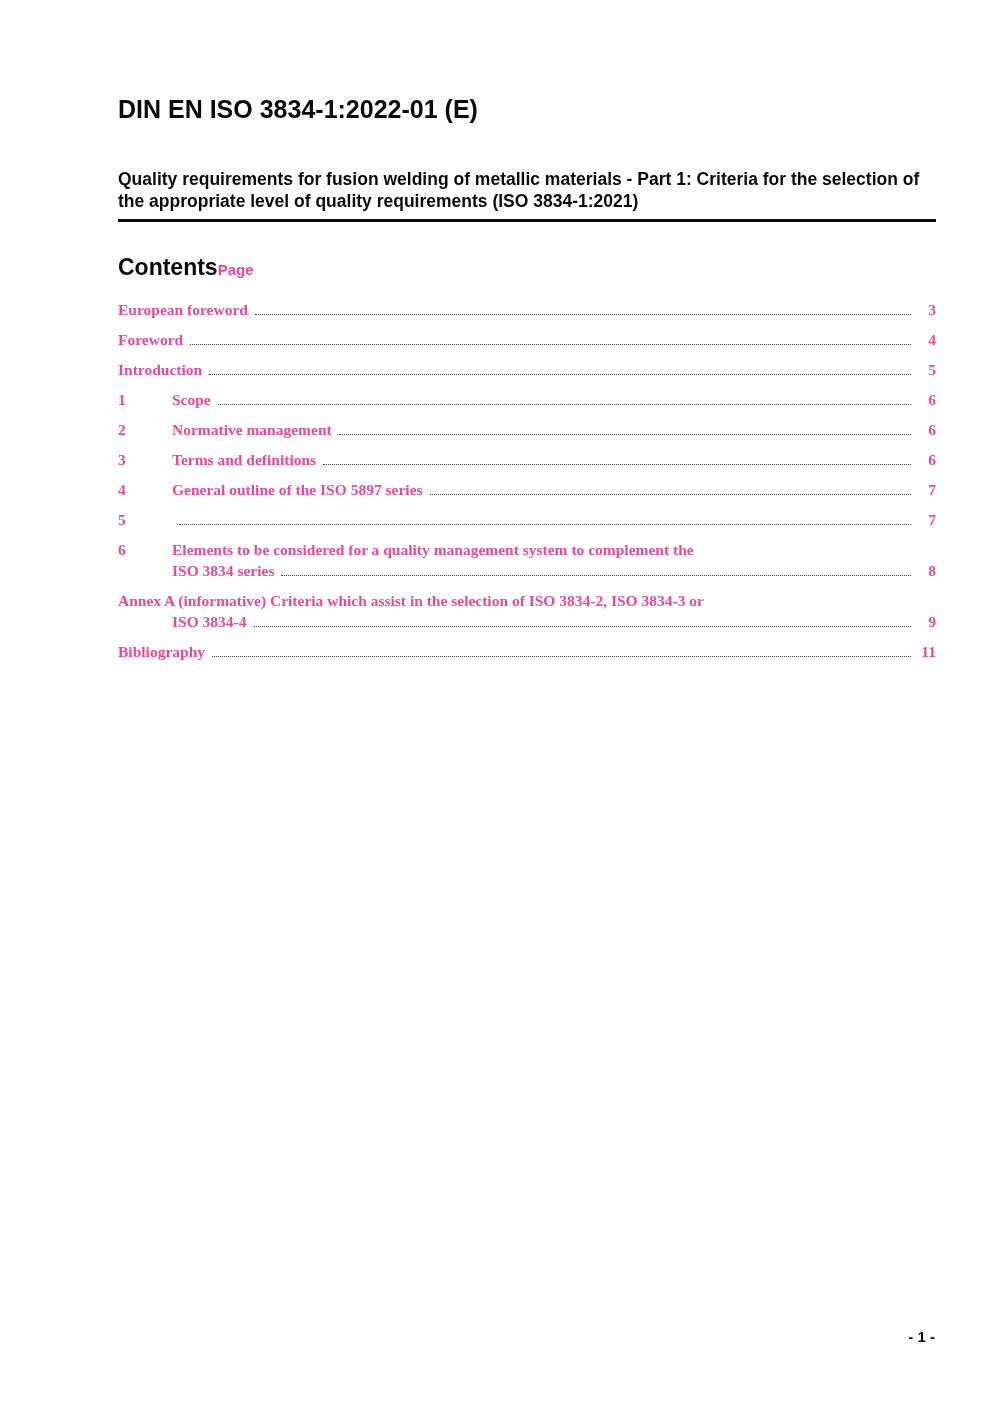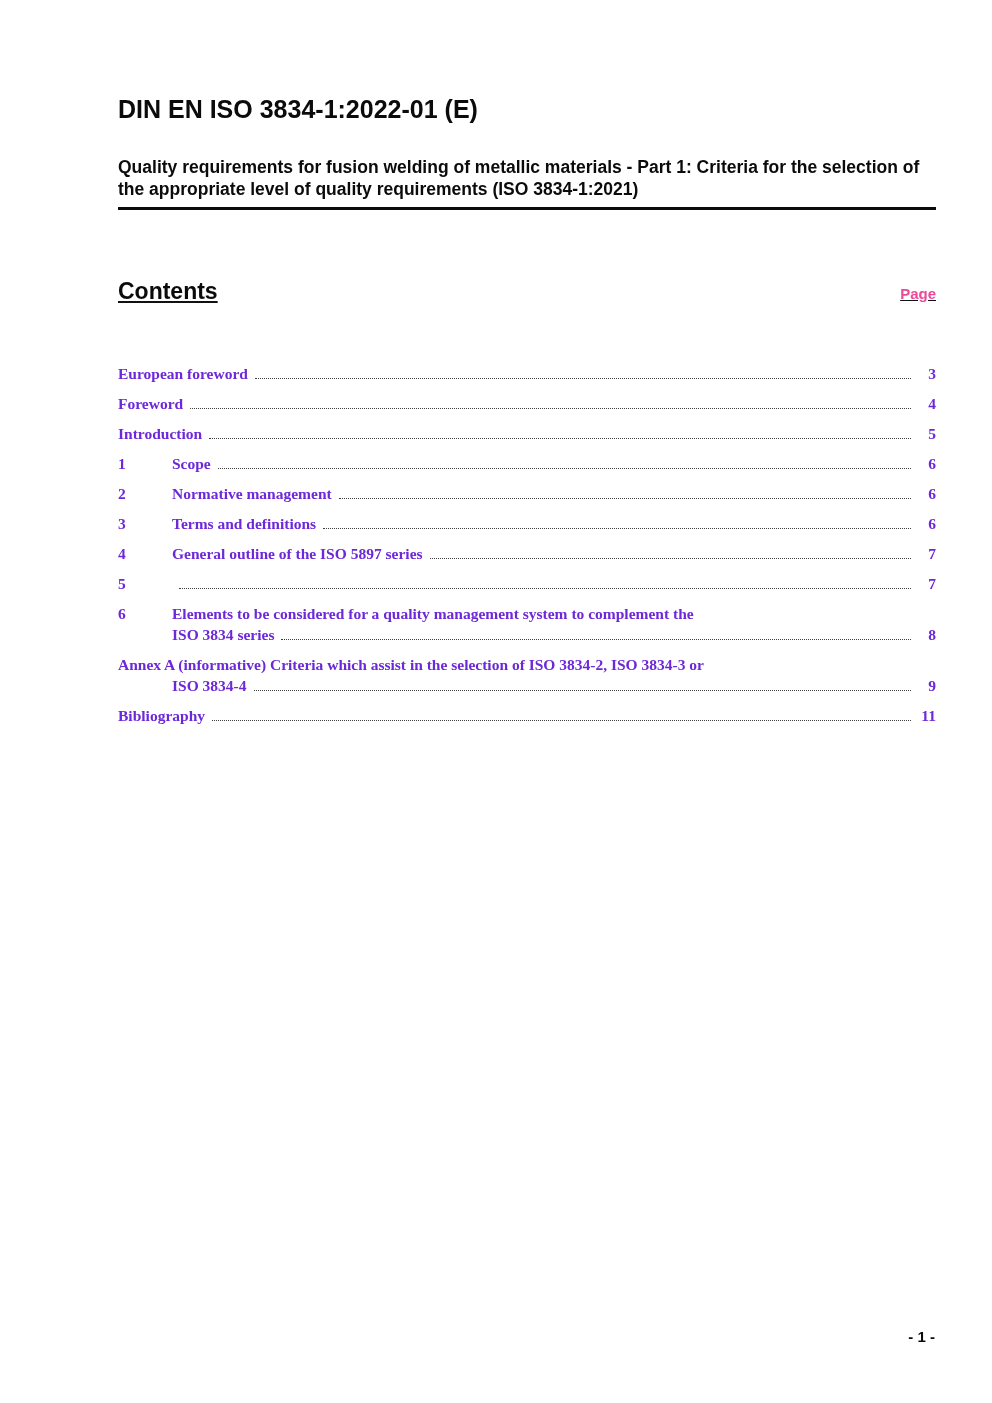--- a/index.html
+++ b/index.html
@@ -22,54 +22,53 @@
   }
   .doc-number {
     margin: 88px 0 0 0;
     font-family: "Liberation Sans", sans-serif;
     font-weight: bold;
     font-size: 25px;
     line-height: 30px;
     color: #0b0b0b;
   }
   .title-block {
-    margin-top: 32px;
+    margin-top: 44px;
     font-family: "Liberation Sans", sans-serif;
     font-weight: bold;
     font-size: 17.5px;
     line-height: 22px;
     padding-bottom: 7px;
     border-bottom: 3px solid #0b0b0b;
     color: #0b0b0b;
   }
   .contents-header {
-    margin-top: 68px;
+    margin-top: 32px;
     display: flex;
-    justify-content: space-between;
+    justify-content: flex-start;
     align-items: baseline;
-    text-decoration: underline;
   }
   .contents-heading {
     font-family: "Liberation Sans", sans-serif;
     font-weight: bold;
     font-size: 23px;
     color: #0b0b0b;
   }
   .page-label {
     font-family: "Liberation Sans", sans-serif;
     font-weight: bold;
     font-size: 15px;
     color: #ec4899;
   }
   .toc {
-    margin-top: 58px;
+    margin-top: 18px;
     font-family: "Liberation Serif", serif;
     font-weight: bold;
     font-size: 15.5px;
-    color: #6d28d9;
+    color: #ec4899;
   }
   .toc-row { margin-bottom: 9px; }
   .line {
     display: flex;
     align-items: baseline;
     line-height: 21px;
   }
   .toc-num {
     flex: 0 0 54px;
     width: 54px;

